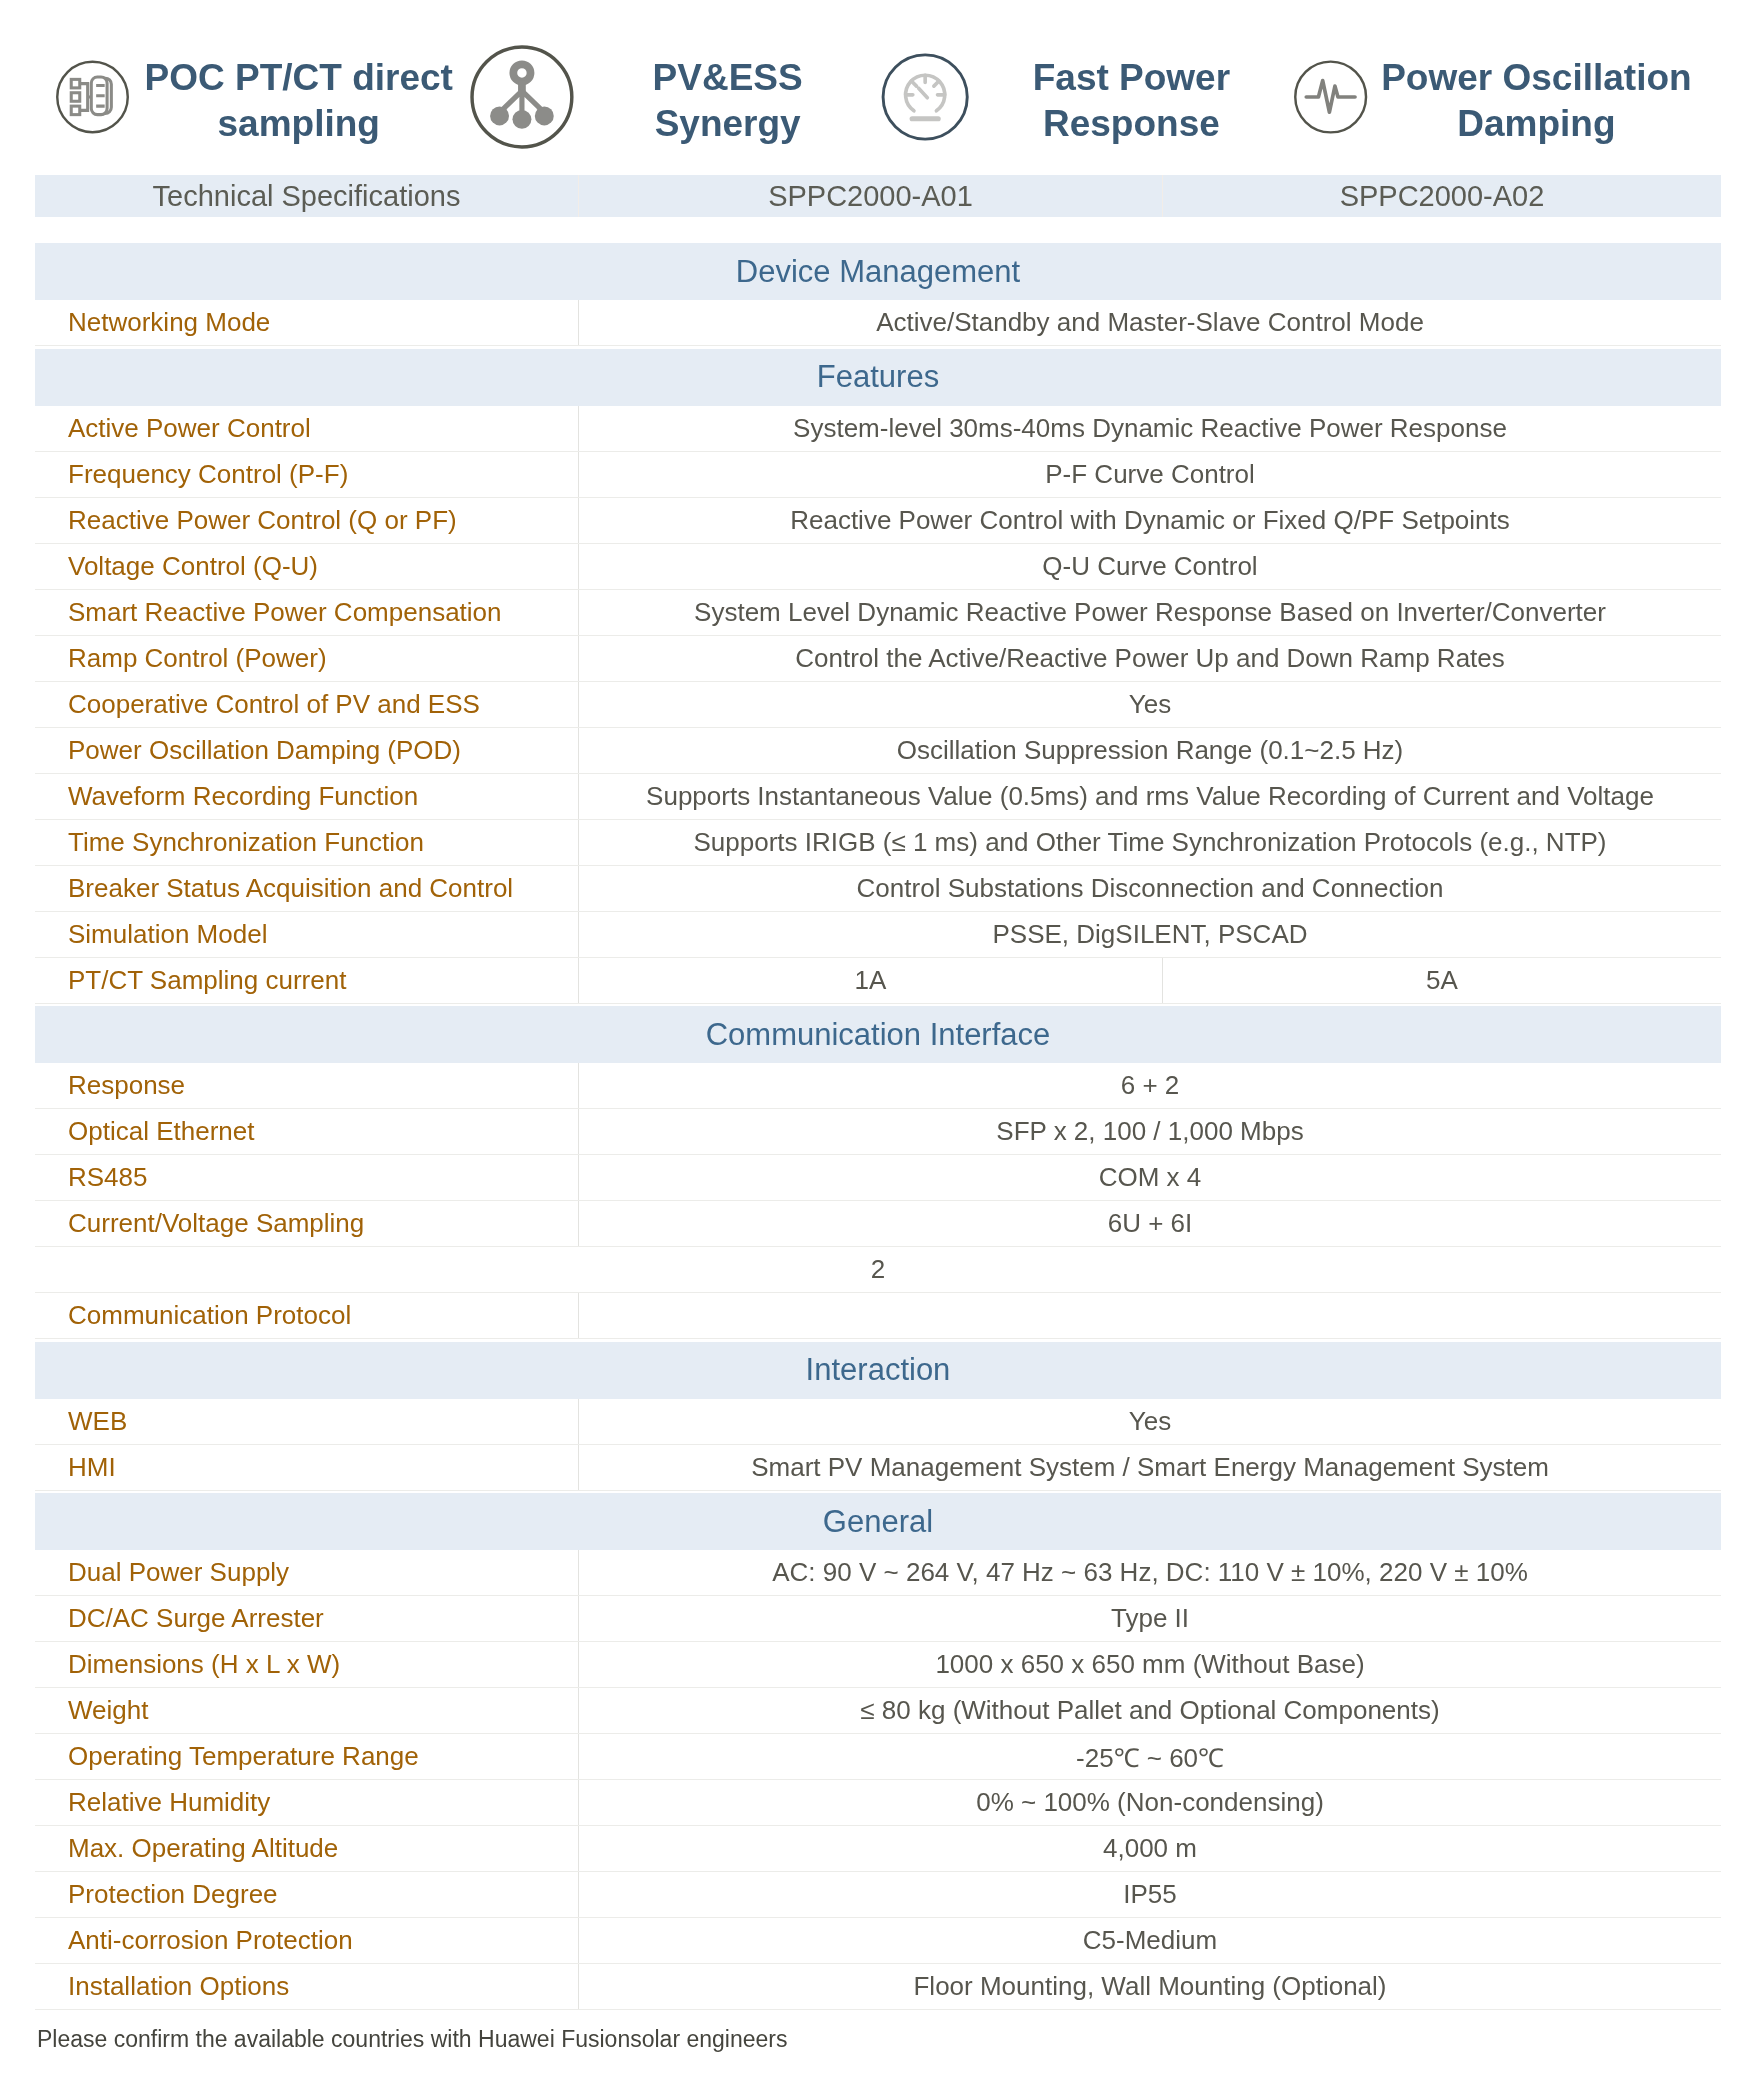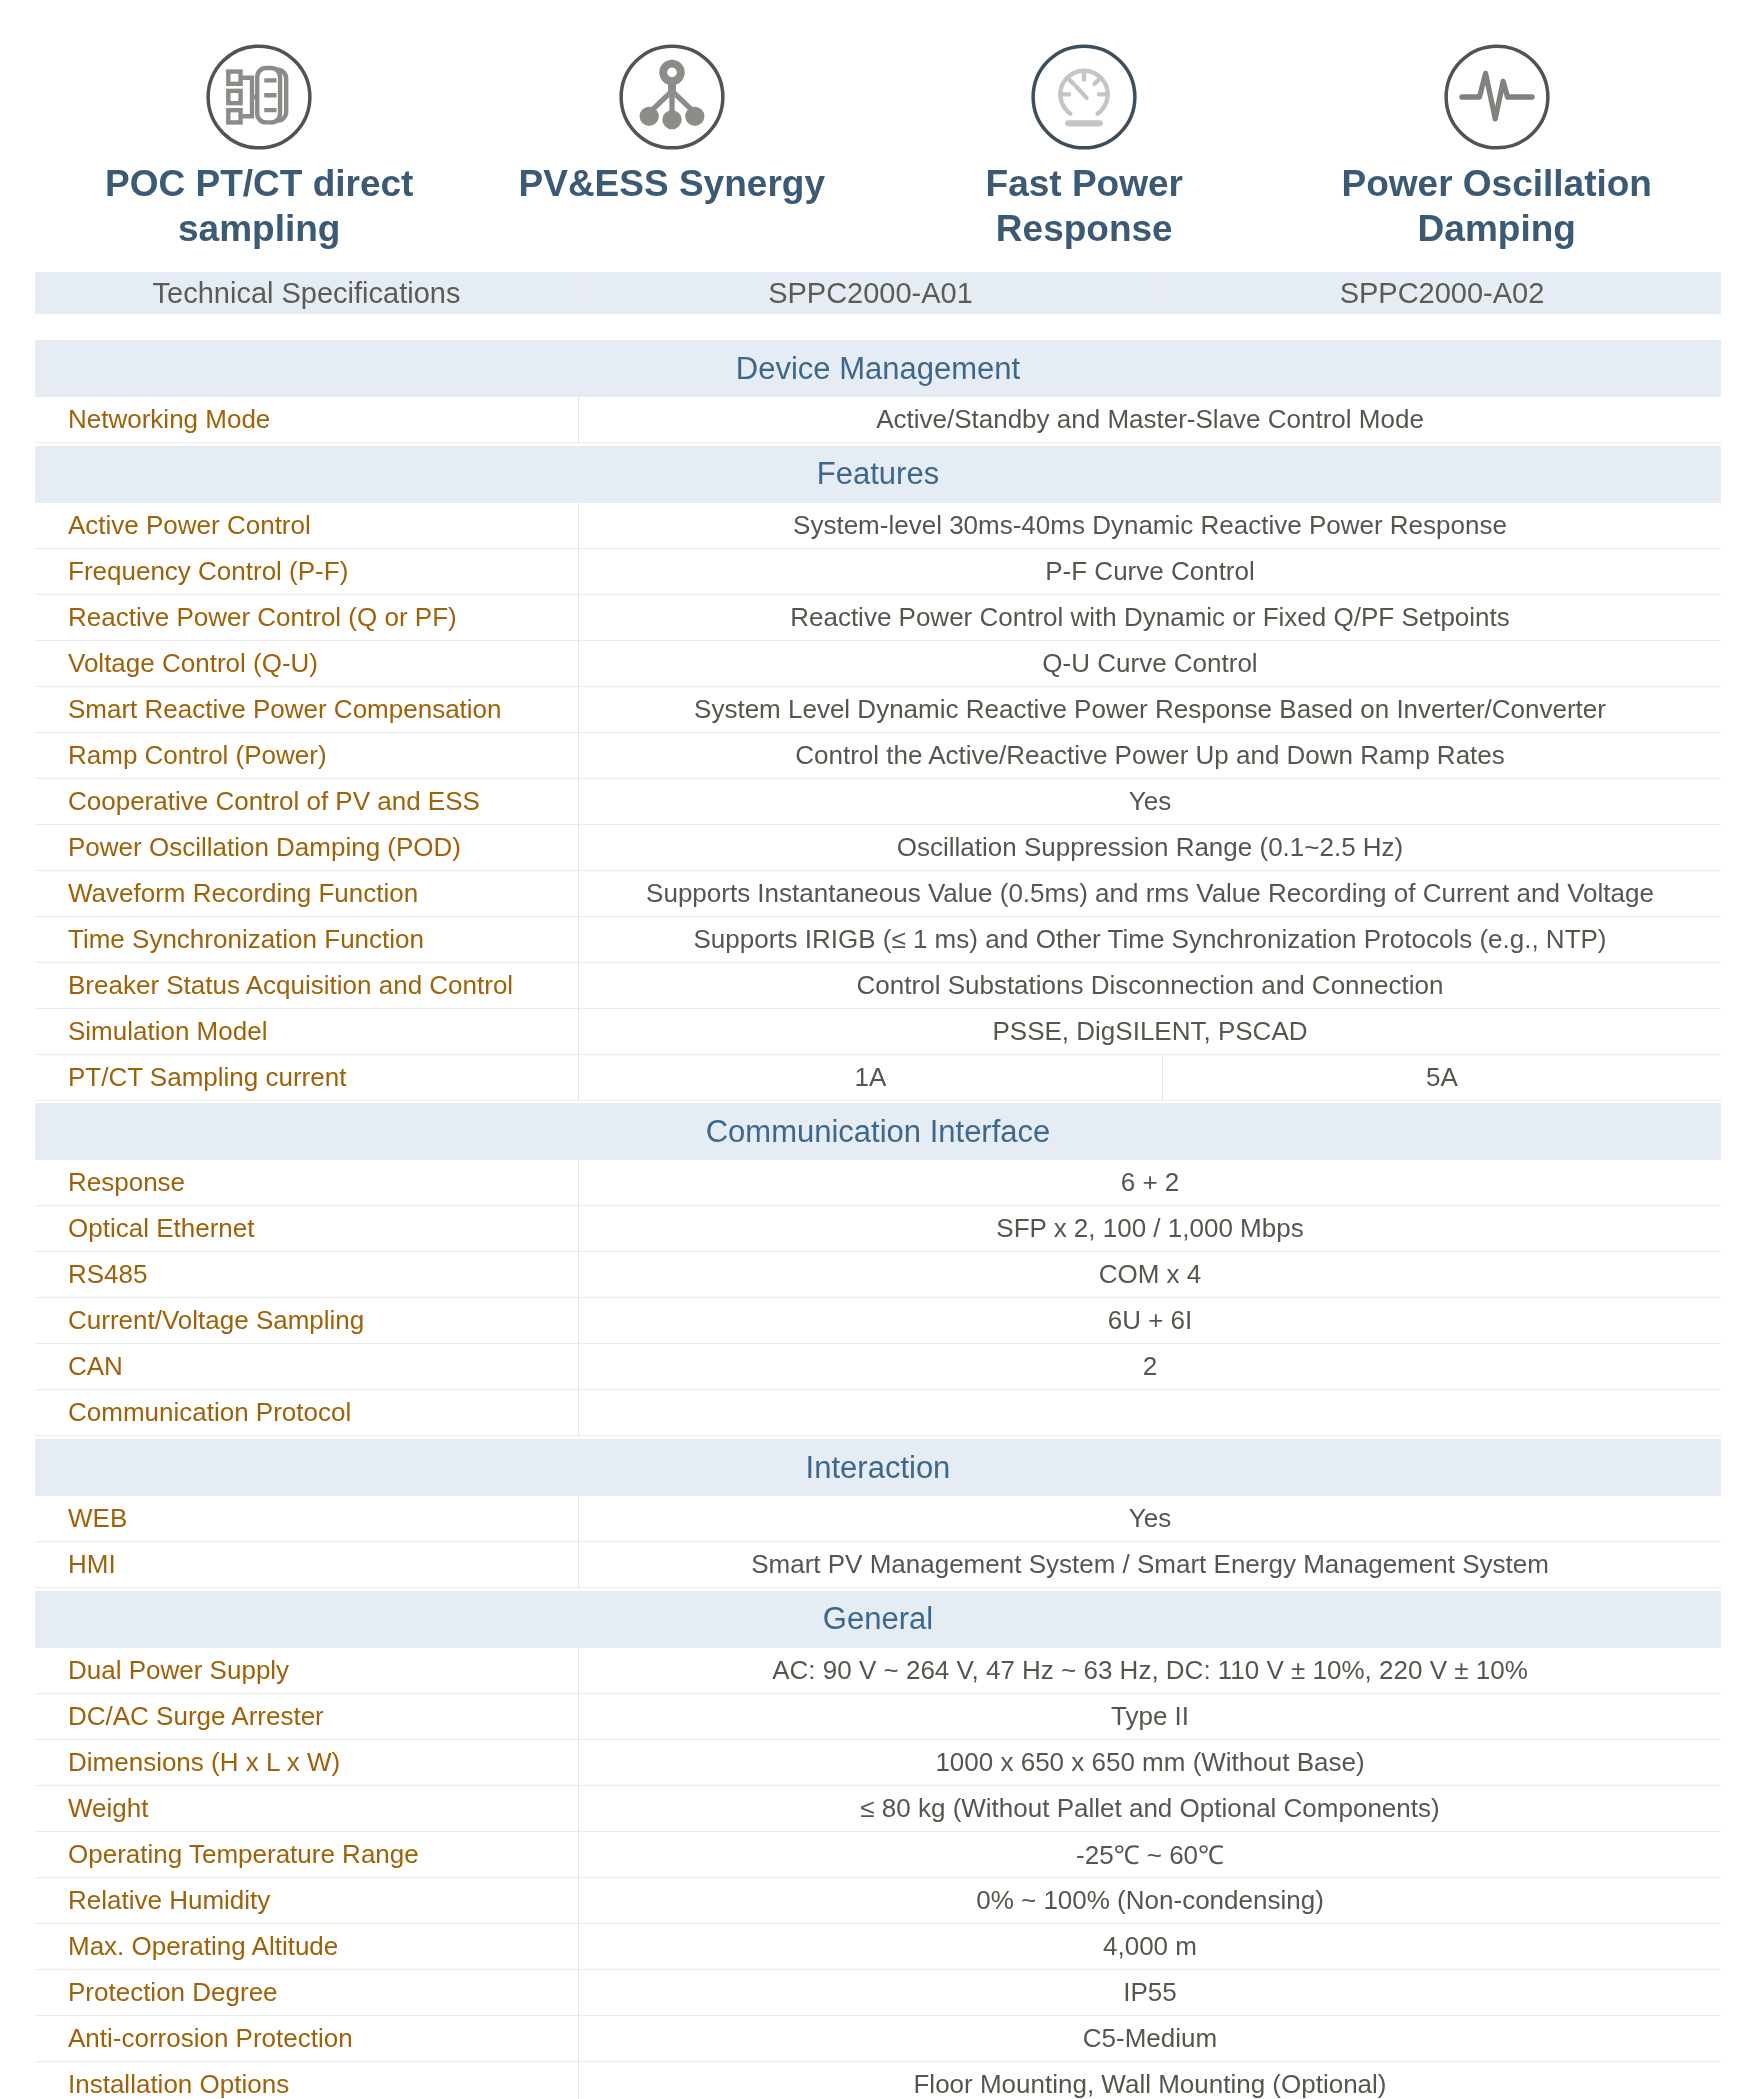--- a/index.html
+++ b/index.html
@@ -3,21 +3,21 @@
 <meta charset="utf-8">
 <style>
   html,body{margin:0;padding:0;background:#ffffff;}
   body{
     width:1756px;height:2100px;position:relative;
     font-family:"Liberation Sans", sans-serif;
     -webkit-font-smoothing:antialiased;
   }
   
   .features{display:flex;margin:40px 53px 0 53px;}
-  .feature{flex:1;display:flex;flex-direction:column;align-items:center;}
+  .feature{flex:1;display:flex;flex-direction:row;align-items:center;}
   .feature svg{width:114px;height:114px;display:block;}
   .feature-label{
     margin-top:7px;font-size:37px;line-height:1.22;font-weight:700;
     color:#3b5a75;text-align:center;max-width:369px;
   }
   
   .spec-table{margin:21px 35px 0 35px;}
   .table-header{display:flex;height:42px;background:#e5ecf4;}
   .th{display:flex;align-items:center;justify-content:center;
       font-size:29px;color:#5b5c54;box-sizing:border-box;}
@@ -185,21 +185,20 @@
         </div>
         <div class="row">
           <div class="cell-label">RS485</div>
           <div class="cell-value">COM x 4</div>
         </div>
         <div class="row">
           <div class="cell-label">Current/Voltage Sampling</div>
           <div class="cell-value">6U + 6I</div>
         </div>
         <div class="row">
-          <div class="cell-label">CAN</div>
           <div class="cell-value">2</div>
         </div>
         <div class="row">
           <div class="cell-label">Communication Protocol</div>
         </div>
         <div class="section-band">Interaction</div>
         <div class="row">
           <div class="cell-label">WEB</div>
           <div class="cell-value">Yes</div>
         </div>

